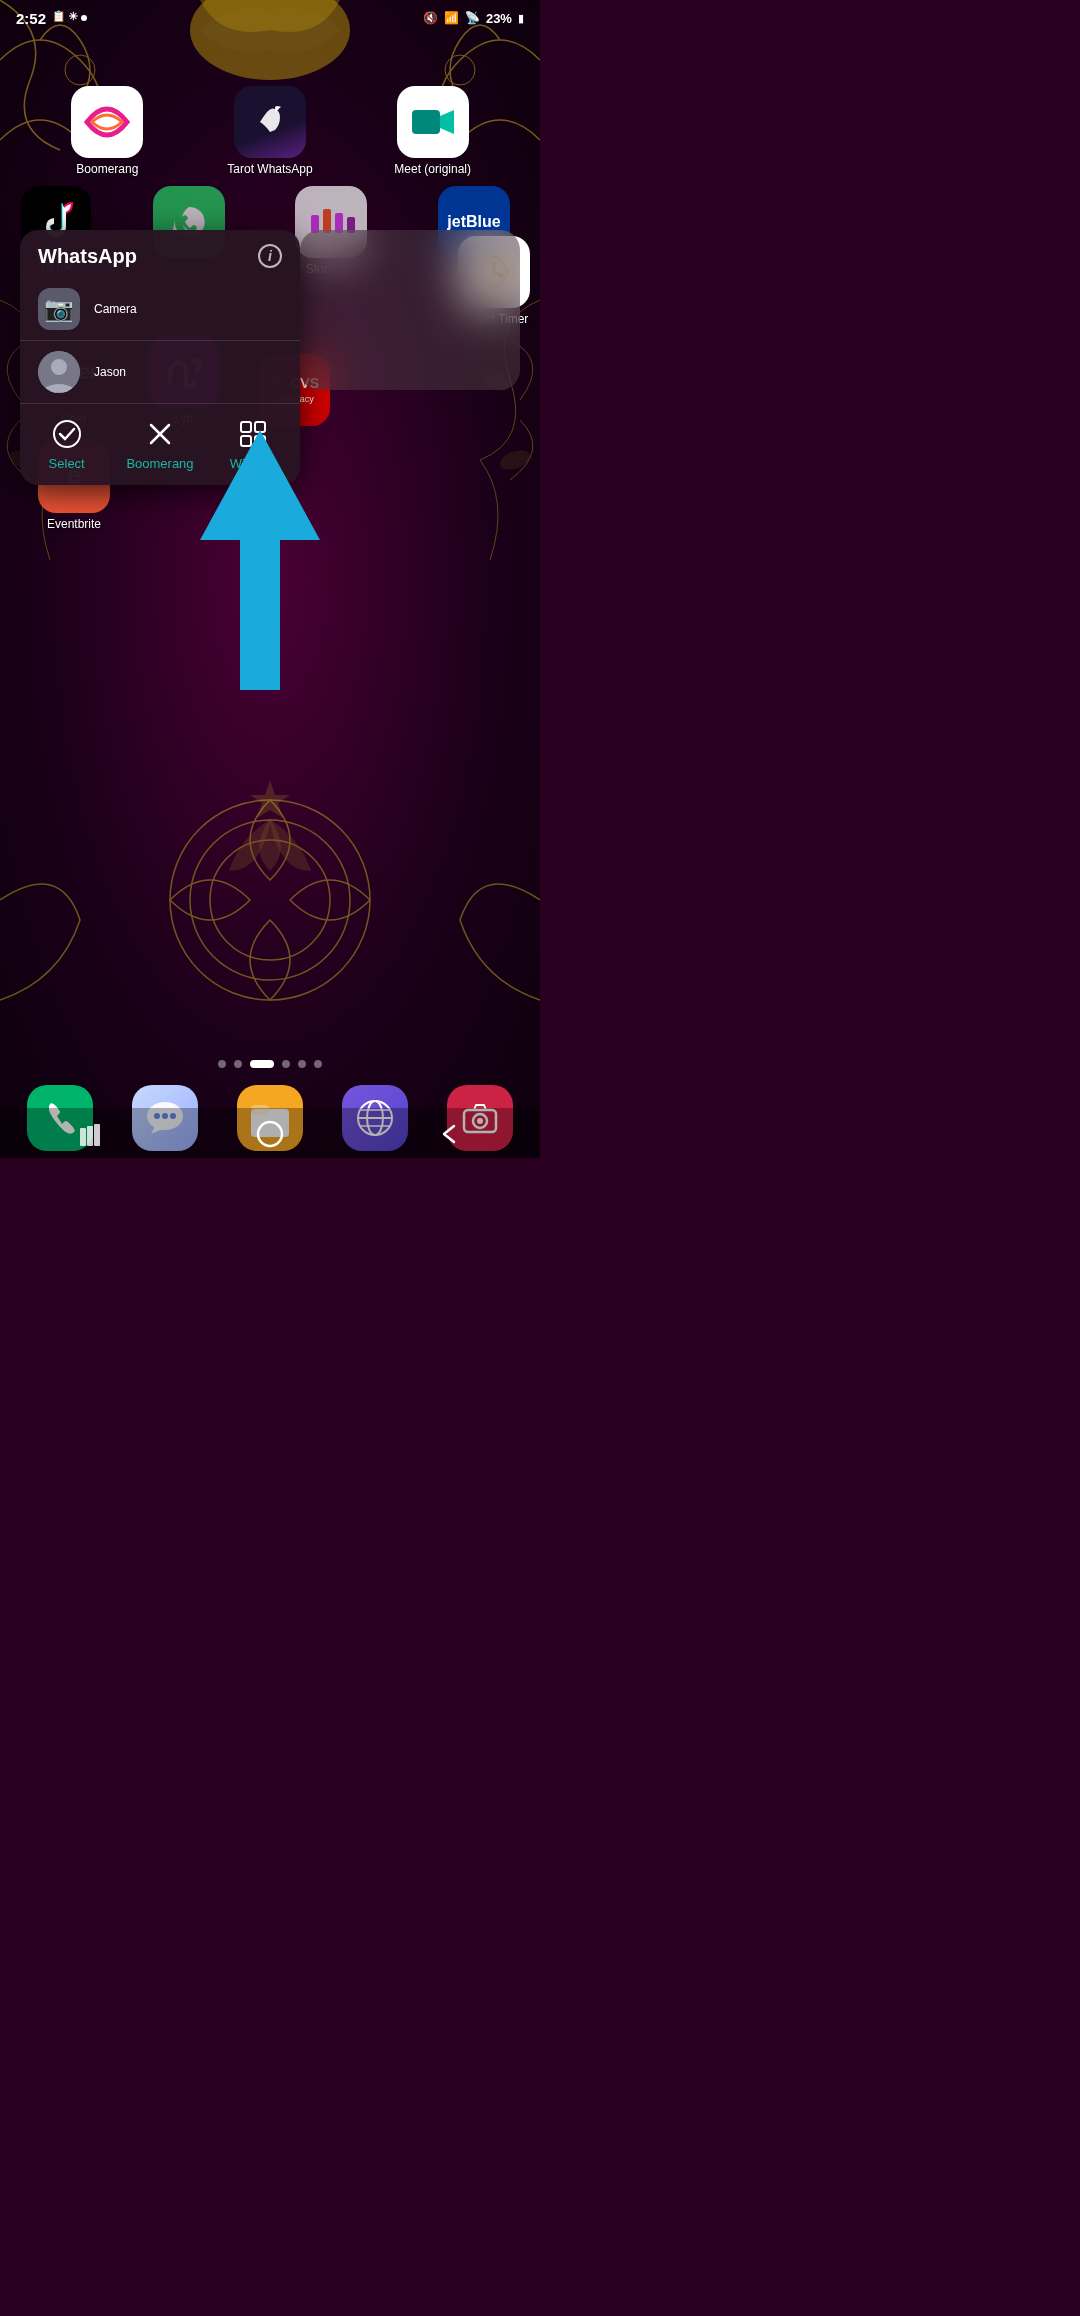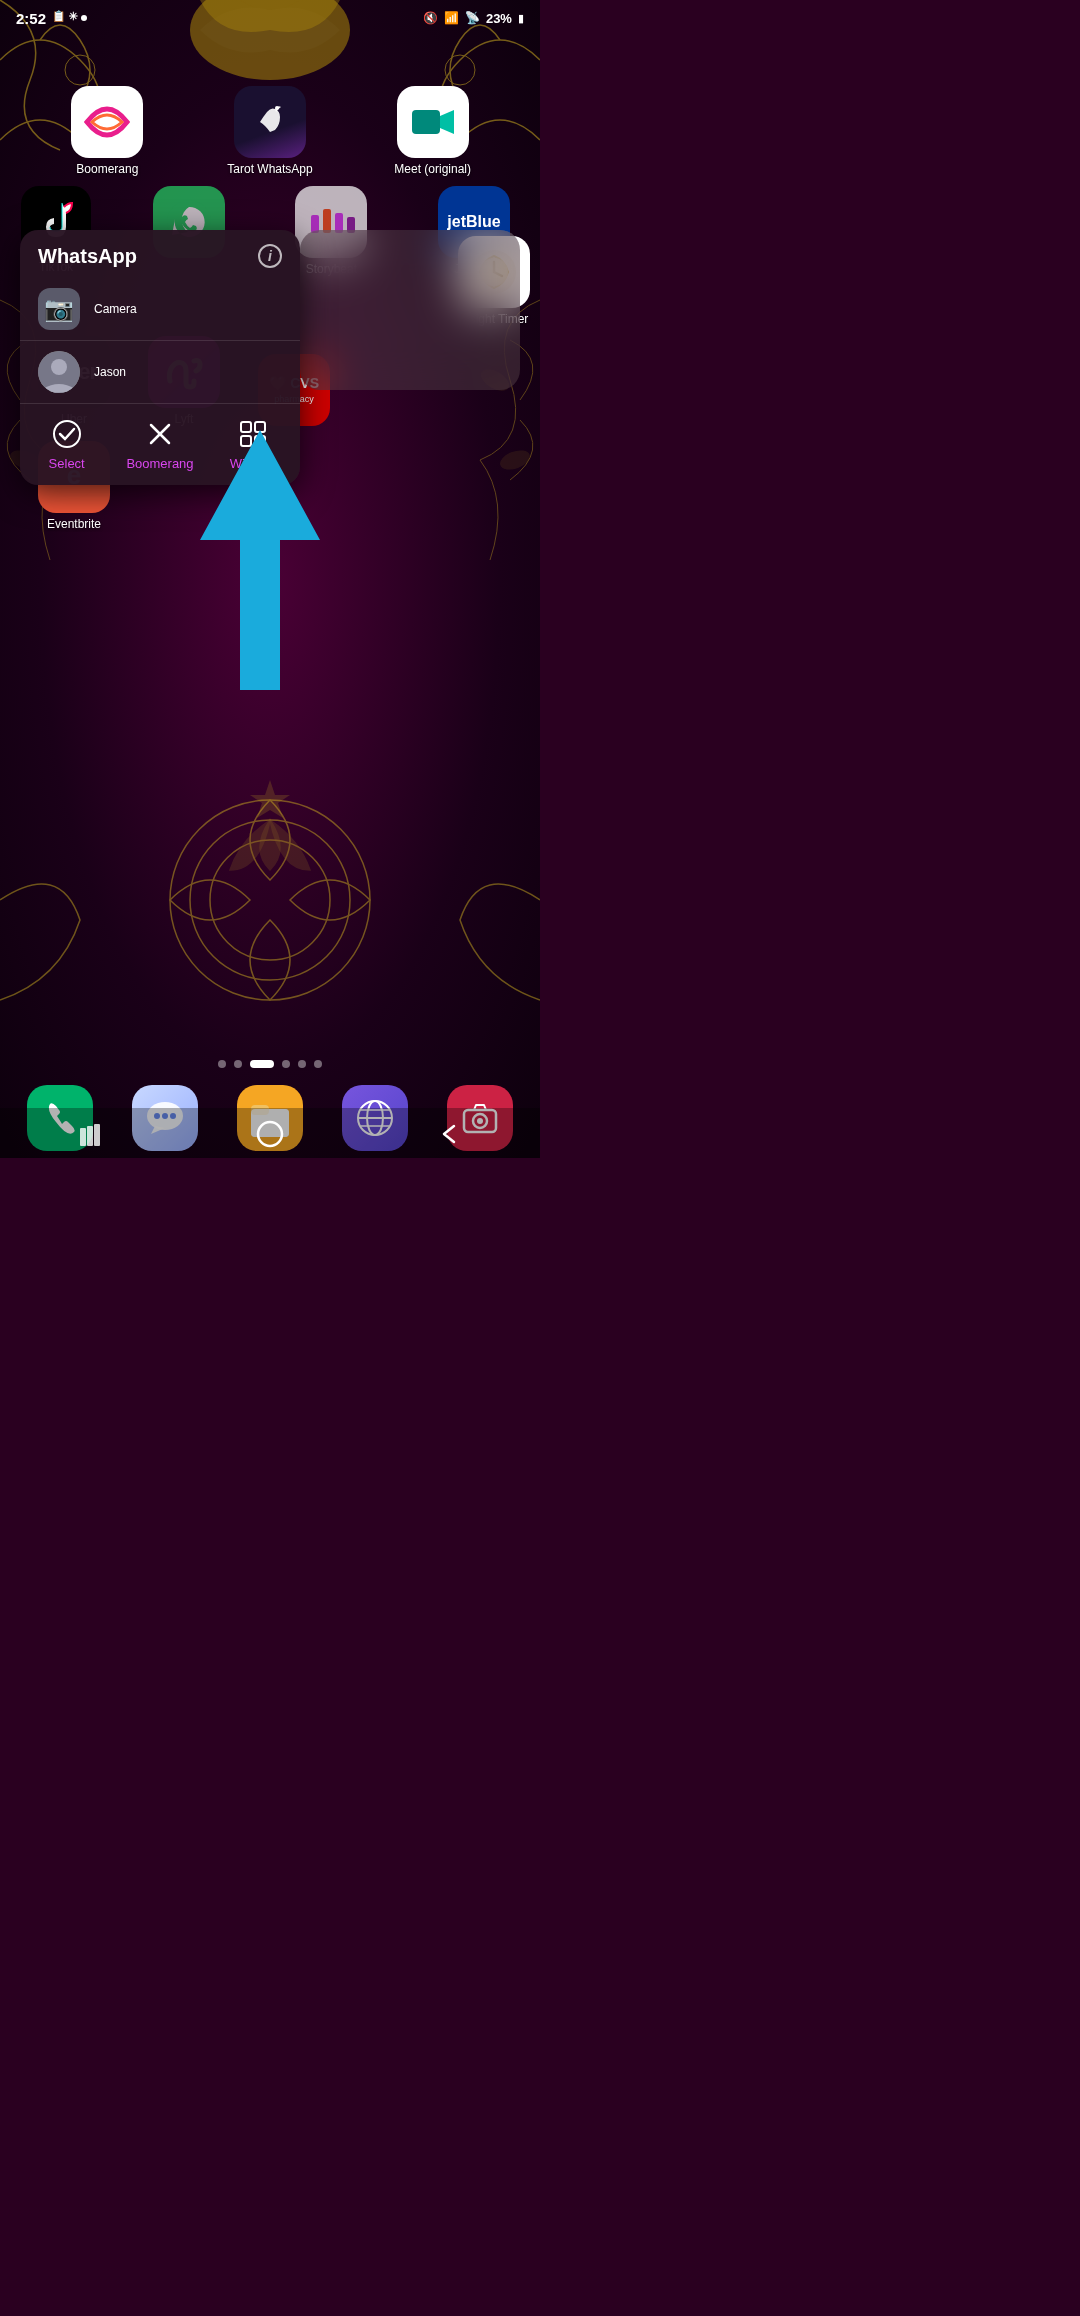--- a/index.html
+++ b/index.html
@@ -219,21 +219,21 @@
 
     .context-action-icon {
       width: 32px; height: 32px;
       display: flex;
       align-items: center;
       justify-content: center;
       color: white;
     }
 
     .context-action-label {
-      color: #d946ef;
+      color: #14b8a6;
       font-size: 13px;
     }
 
     
     .arrow-overlay {
       position: absolute;
       top: 430px;
       left: 190px;
       z-index: 60;
       pointer-events: none;

